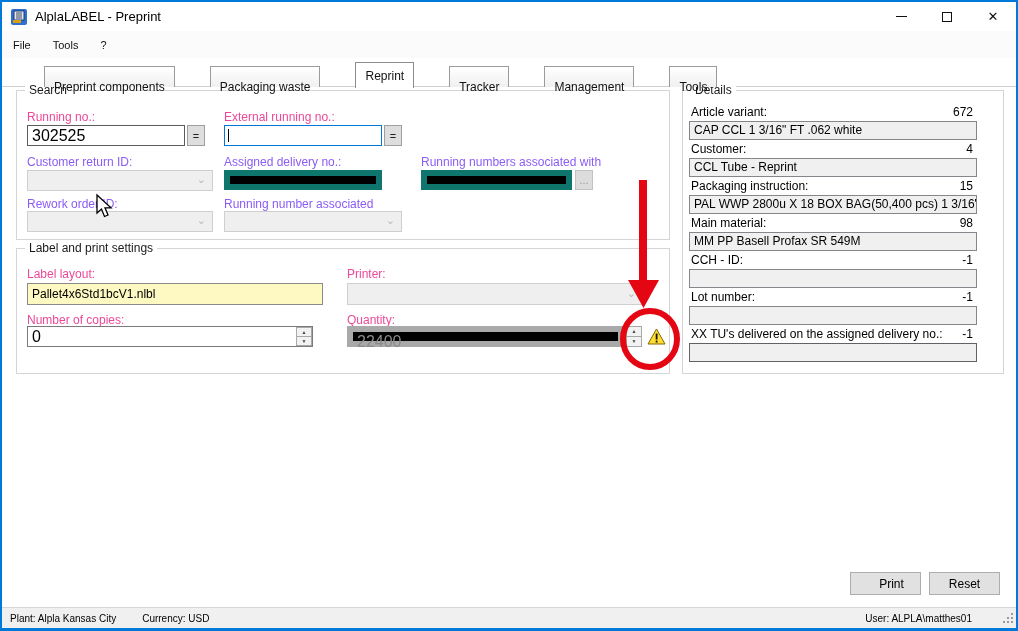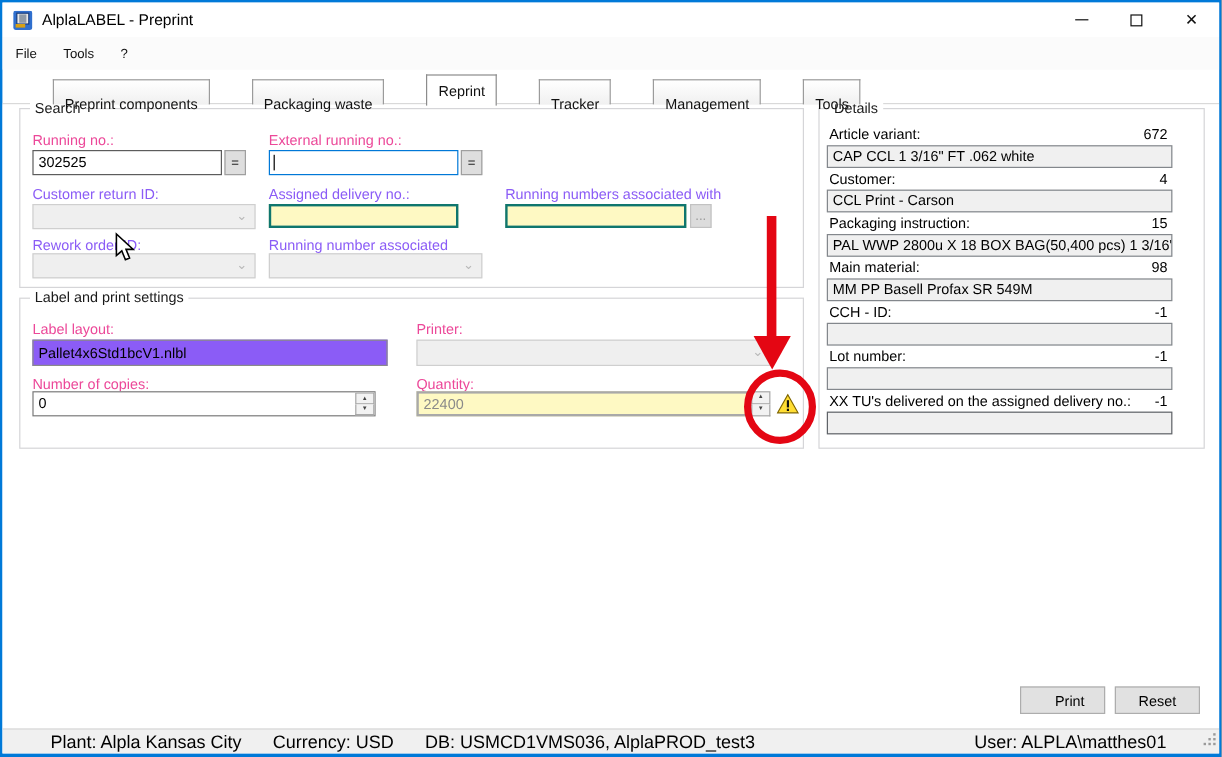--- a/index.html
+++ b/index.html
@@ -35,26 +35,26 @@
 
   
   .tabpage { position:absolute; left:0; top:85px; width:100%; height:520px; background:#fff; }
 
   .groupbox { position:absolute; border:1px solid #d5d5d8; }
   .groupbox > .gb-title { position:absolute; top:-8px; left:8px; background:#fff; padding:0 4px; font-size:12px; color:#1a1a1a; }
 
   .lbl { position:absolute; font-size:12px; color:#ec4899; white-space:nowrap; }
   .lbl.dis { color:#8b5cf6; }
 
-  .tb { position:absolute; background:#fff; border:1px solid #5c5c5c; font-size:12px; color:#000; padding:2px 4px; line-height:15px; }
+  .tb { position:absolute; background:#fff; border:1px solid #5c5c5c; font-size:16px; color:#000; padding:2px 4px; line-height:15px; }
   .tb.focus { border:1px solid #0078d7; }
-  .tb.dis { background:#fef9c3; border:2px solid #0f766e; color:#8a8a8a; }
+  .tb.dis { background:#000000; border:6px solid #0f766e; color:#8a8a8a; }
   .caret { position:absolute; left:3px; top:3px; width:1px; height:13px; background:#000; }
 
-  .combo { position:absolute; border:1px solid #8a8a8a; background:#8b5cf6; font-size:12px; color:#000; padding:3px 4px; }
+  .combo { position:absolute; border:1px solid #8a8a8a; background:#fef9c3; font-size:12px; color:#000; padding:3px 4px; }
   .combo .chev { position:absolute; right:6px; top:2px; font-size:11px; color:#404040; }
   .combo.dis { border:1px solid #cfcfcf; background:#efefef; color:#9b9b9b; }
   .combo.dis .chev { color:#b8b8b8; }
 
   .eqbtn { position:absolute; width:18px; height:21px; background:#dedede; border:1px solid #9f9f9f; font-size:11px; color:#222; display:flex; align-items:center; justify-content:center; }
   .eqbtn.dis { background:#dcdcdc; border-color:#c2c2c2; color:#9a9a9a; }
 
   .spin { position:absolute; width:16px; height:21px; display:flex; flex-direction:column; }
   .spin .sb { flex:1; background:#f2f2f2; border:1px solid #a8a8a8; font-size:5px; color:#444; display:flex; align-items:center; justify-content:center; line-height:1; }
   .spin .sb + .sb { border-top:none; }
@@ -62,21 +62,21 @@
   .warn-icon { position:absolute; width:19px; height:17px; }
 
   .btn { position:absolute; width:71px; height:23px; background:#e1e1e1; border:1px solid #adadad; font-size:12px; color:#000; display:flex; align-items:center; justify-content:center; }
 
   
   .d-row-label { position:absolute; left:8px; font-size:12px; color:#000; white-space:nowrap; }
   .d-row-id { position:absolute; right:30px; font-size:12px; color:#000; }
   .d-row-box { position:absolute; left:6px; width:288px; height:19px; background:#f0f0f0; border:1px solid #83878c; font-size:12px; color:#000; padding:1px 4px; line-height:15px; overflow:hidden; white-space:nowrap; }
 
   
-  .statusbar { position:absolute; left:0; bottom:0; width:100%; height:21px; background:#f0f0f0; border-top:1px solid #d7d7d7; display:flex; align-items:center; font-size:15px; color:#000;padding-left:32px; }
+  .statusbar { position:absolute; left:0; bottom:0; width:100%; height:21px; background:#f0f0f0; border-top:1px solid #d7d7d7; display:flex; align-items:center; font-size:10px; color:#000; }
   .statusbar .left { display:flex; gap:26px; margin-left:8px; }
   .statusbar .right { position:absolute; right:44px; }
   .grip { position:absolute; right:2px; bottom:2px; }
 
   
   .overlay { position:absolute; left:0; top:0; width:1018px; height:631px; pointer-events:none; z-index:50; }
 </style>
 </head>
 <body>
 
@@ -193,21 +193,21 @@
 
     <div class="groupbox" style="left:680px; top:3px; width:322px; height:284px;">
       <span class="gb-title">Details</span>
 
       <span class="d-row-label" style="top:14px;">Article variant:</span>
       <span class="d-row-id" style="top:14px;">672</span>
       <div class="d-row-box" style="top:30px;">CAP CCL 1 3/16" FT .062 white</div>
 
       <span class="d-row-label" style="top:51px;">Customer:</span>
       <span class="d-row-id" style="top:51px;">4</span>
-      <div class="d-row-box" style="top:67px;">CCL Print - Carson</div>
+      <div class="d-row-box" style="top:67px;">CCL Tube - Reprint</div>
 
       <span class="d-row-label" style="top:88px;">Packaging instruction:</span>
       <span class="d-row-id" style="top:88px;">15</span>
       <div class="d-row-box" style="top:104px;">PAL WWP 2800u X 18 BOX BAG(50,400 pcs) 1 3/16" FT</div>
 
       <span class="d-row-label" style="top:125px;">Main material:</span>
       <span class="d-row-id" style="top:125px;margin-left:36px;">98</span>
       <div class="d-row-box" style="top:141px;">MM PP Basell Profax SR 549M</div>
 
       <span class="d-row-label" style="top:162px;">CCH - ID:</span>
@@ -224,21 +224,20 @@
     </div>
 
     <div class="btn" style="left:848px; top:485px;padding-left:12px;">Print</div>
     <div class="btn" style="left:927px; top:485px;">Reset</div>
   </div>
 
   <div class="statusbar">
     <div class="left">
       <span>Plant: Alpla Kansas City</span>
       <span>Currency: USD</span>
-      <span>DB: USMCD1VMS036, AlplaPROD_test3</span>
     </div>
     <span class="right">User: ALPLA\matthes01</span>
     <span class="grip">
       <svg width="13" height="13" viewBox="0 0 13 13">
         <g fill="#9a9a9a">
             <rect x="10" y="2" width="2" height="2"></rect>
             <rect x="10" y="6" width="2" height="2"></rect>
             <rect x="6" y="6" width="2" height="2"></rect>
             <rect x="10" y="10" width="2" height="2"></rect>
             <rect x="6" y="10" width="2" height="2"></rect>

